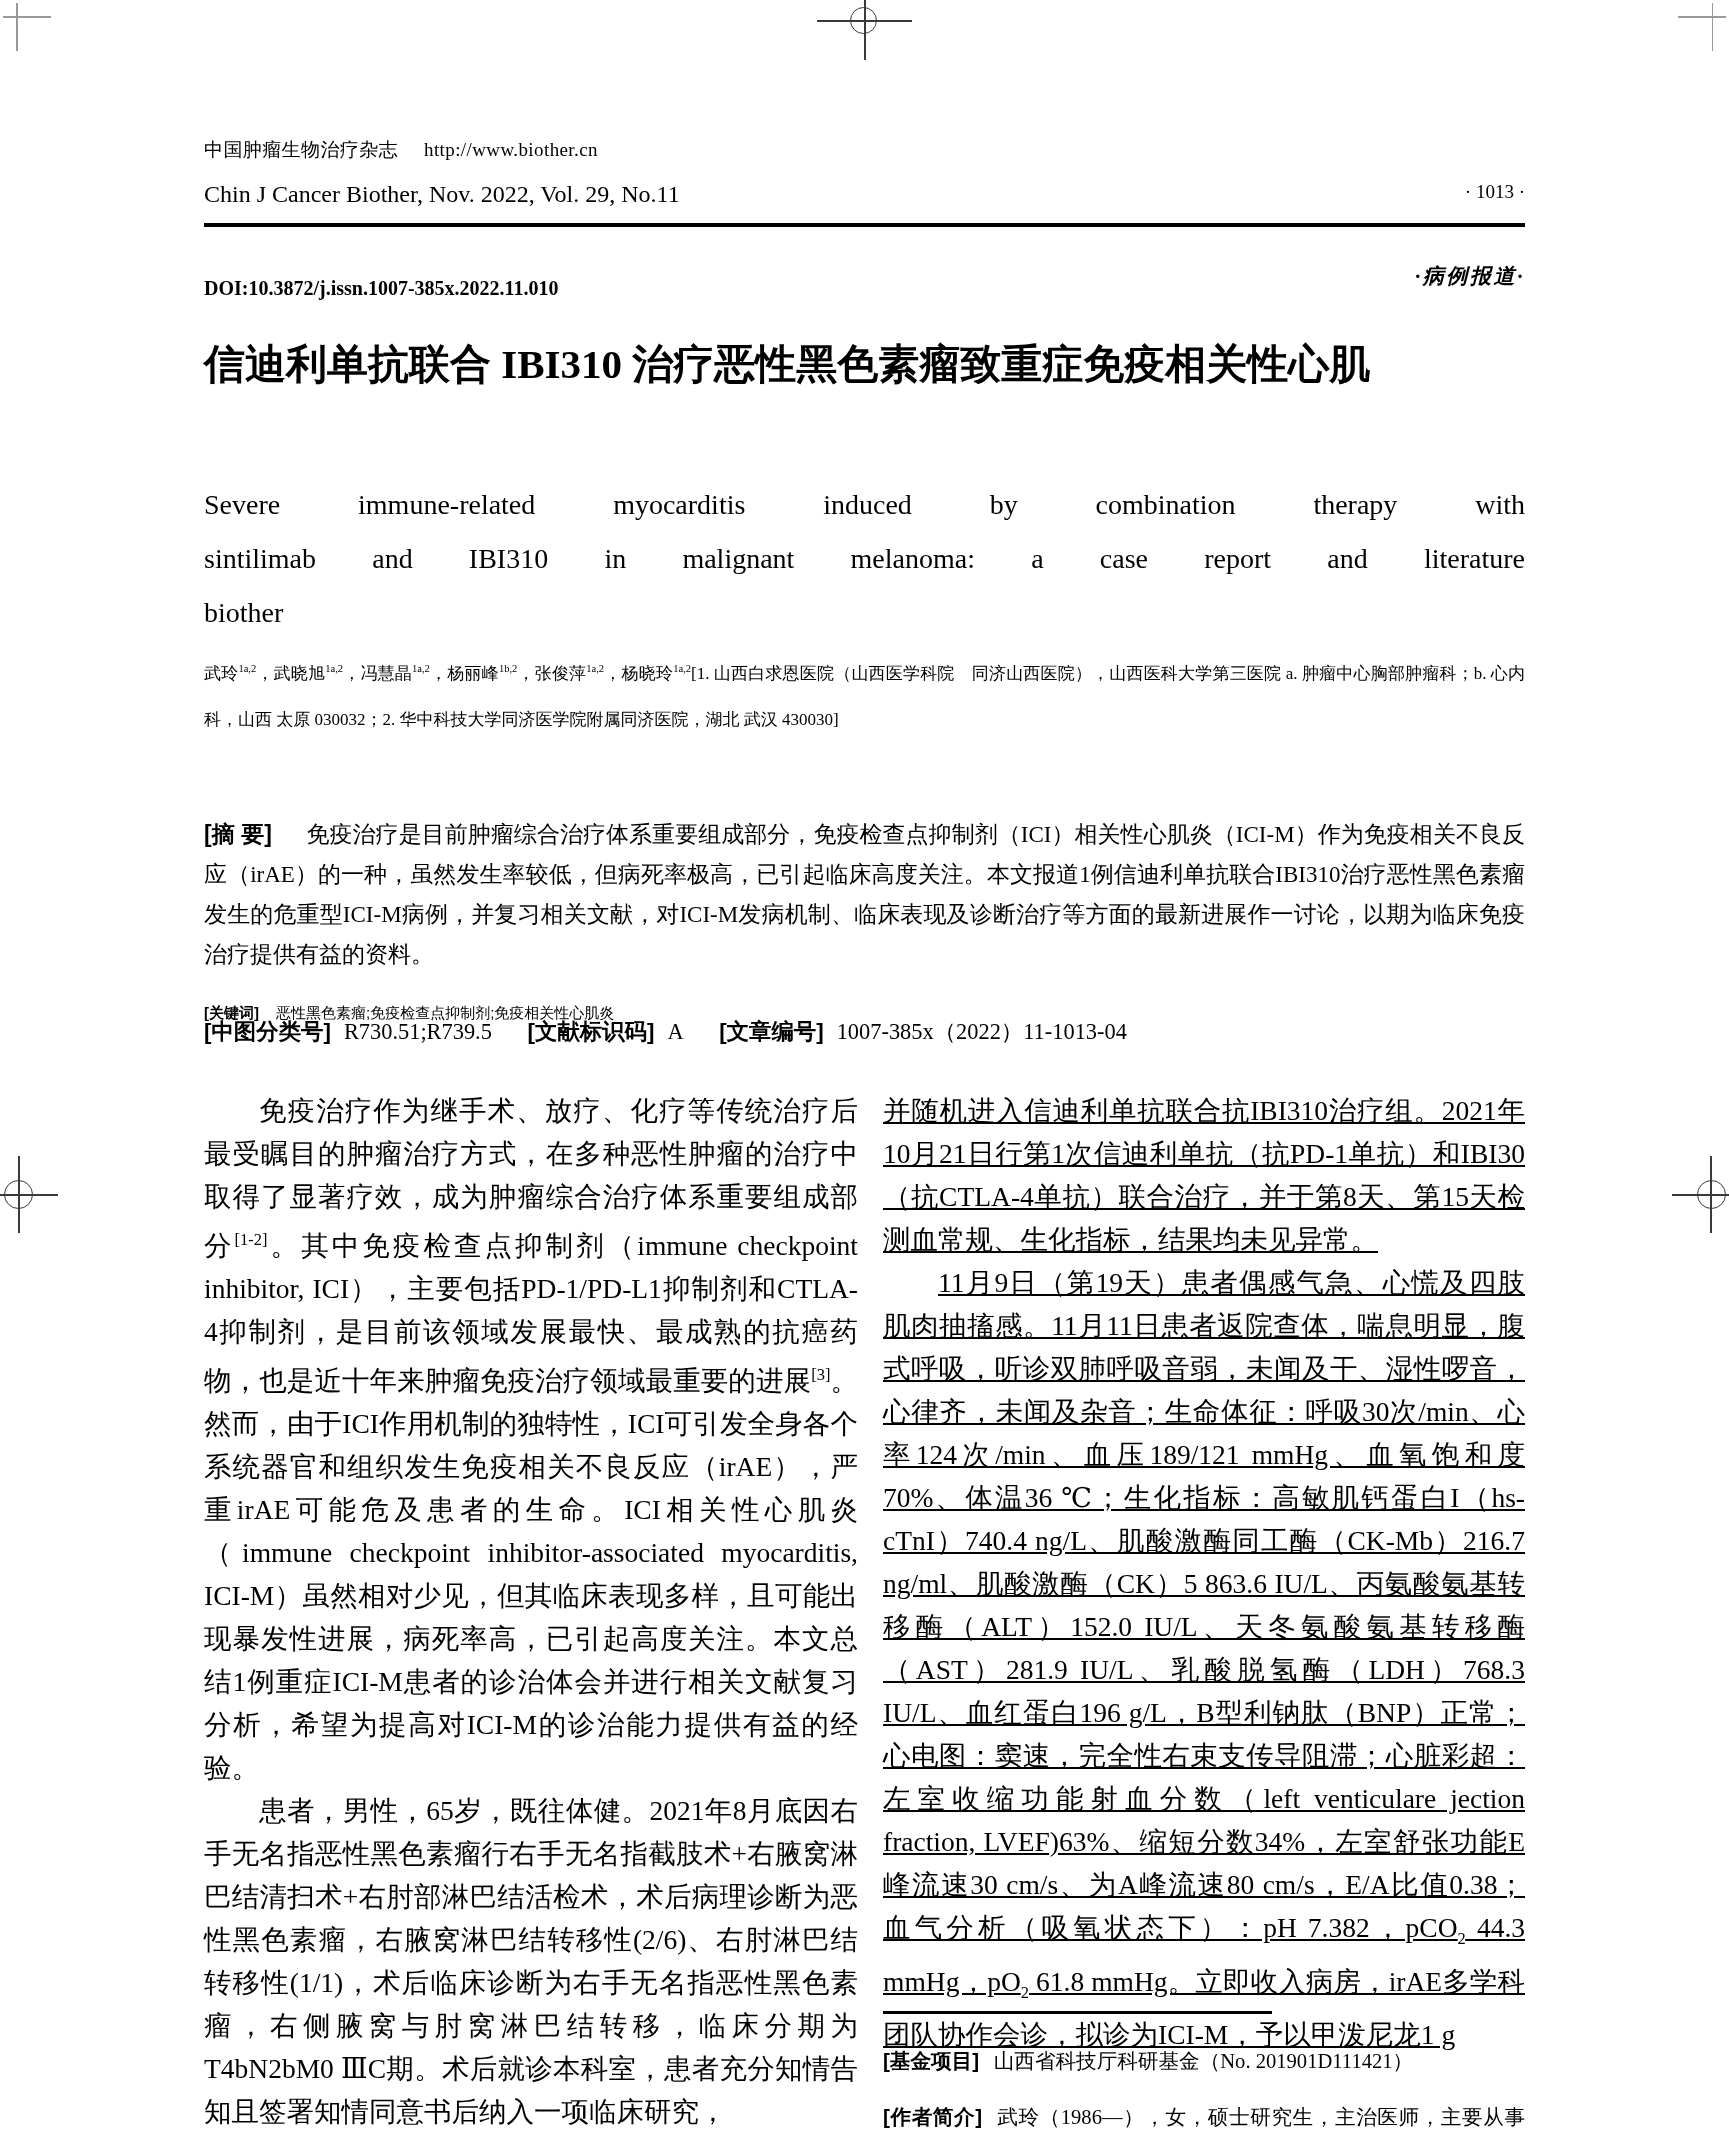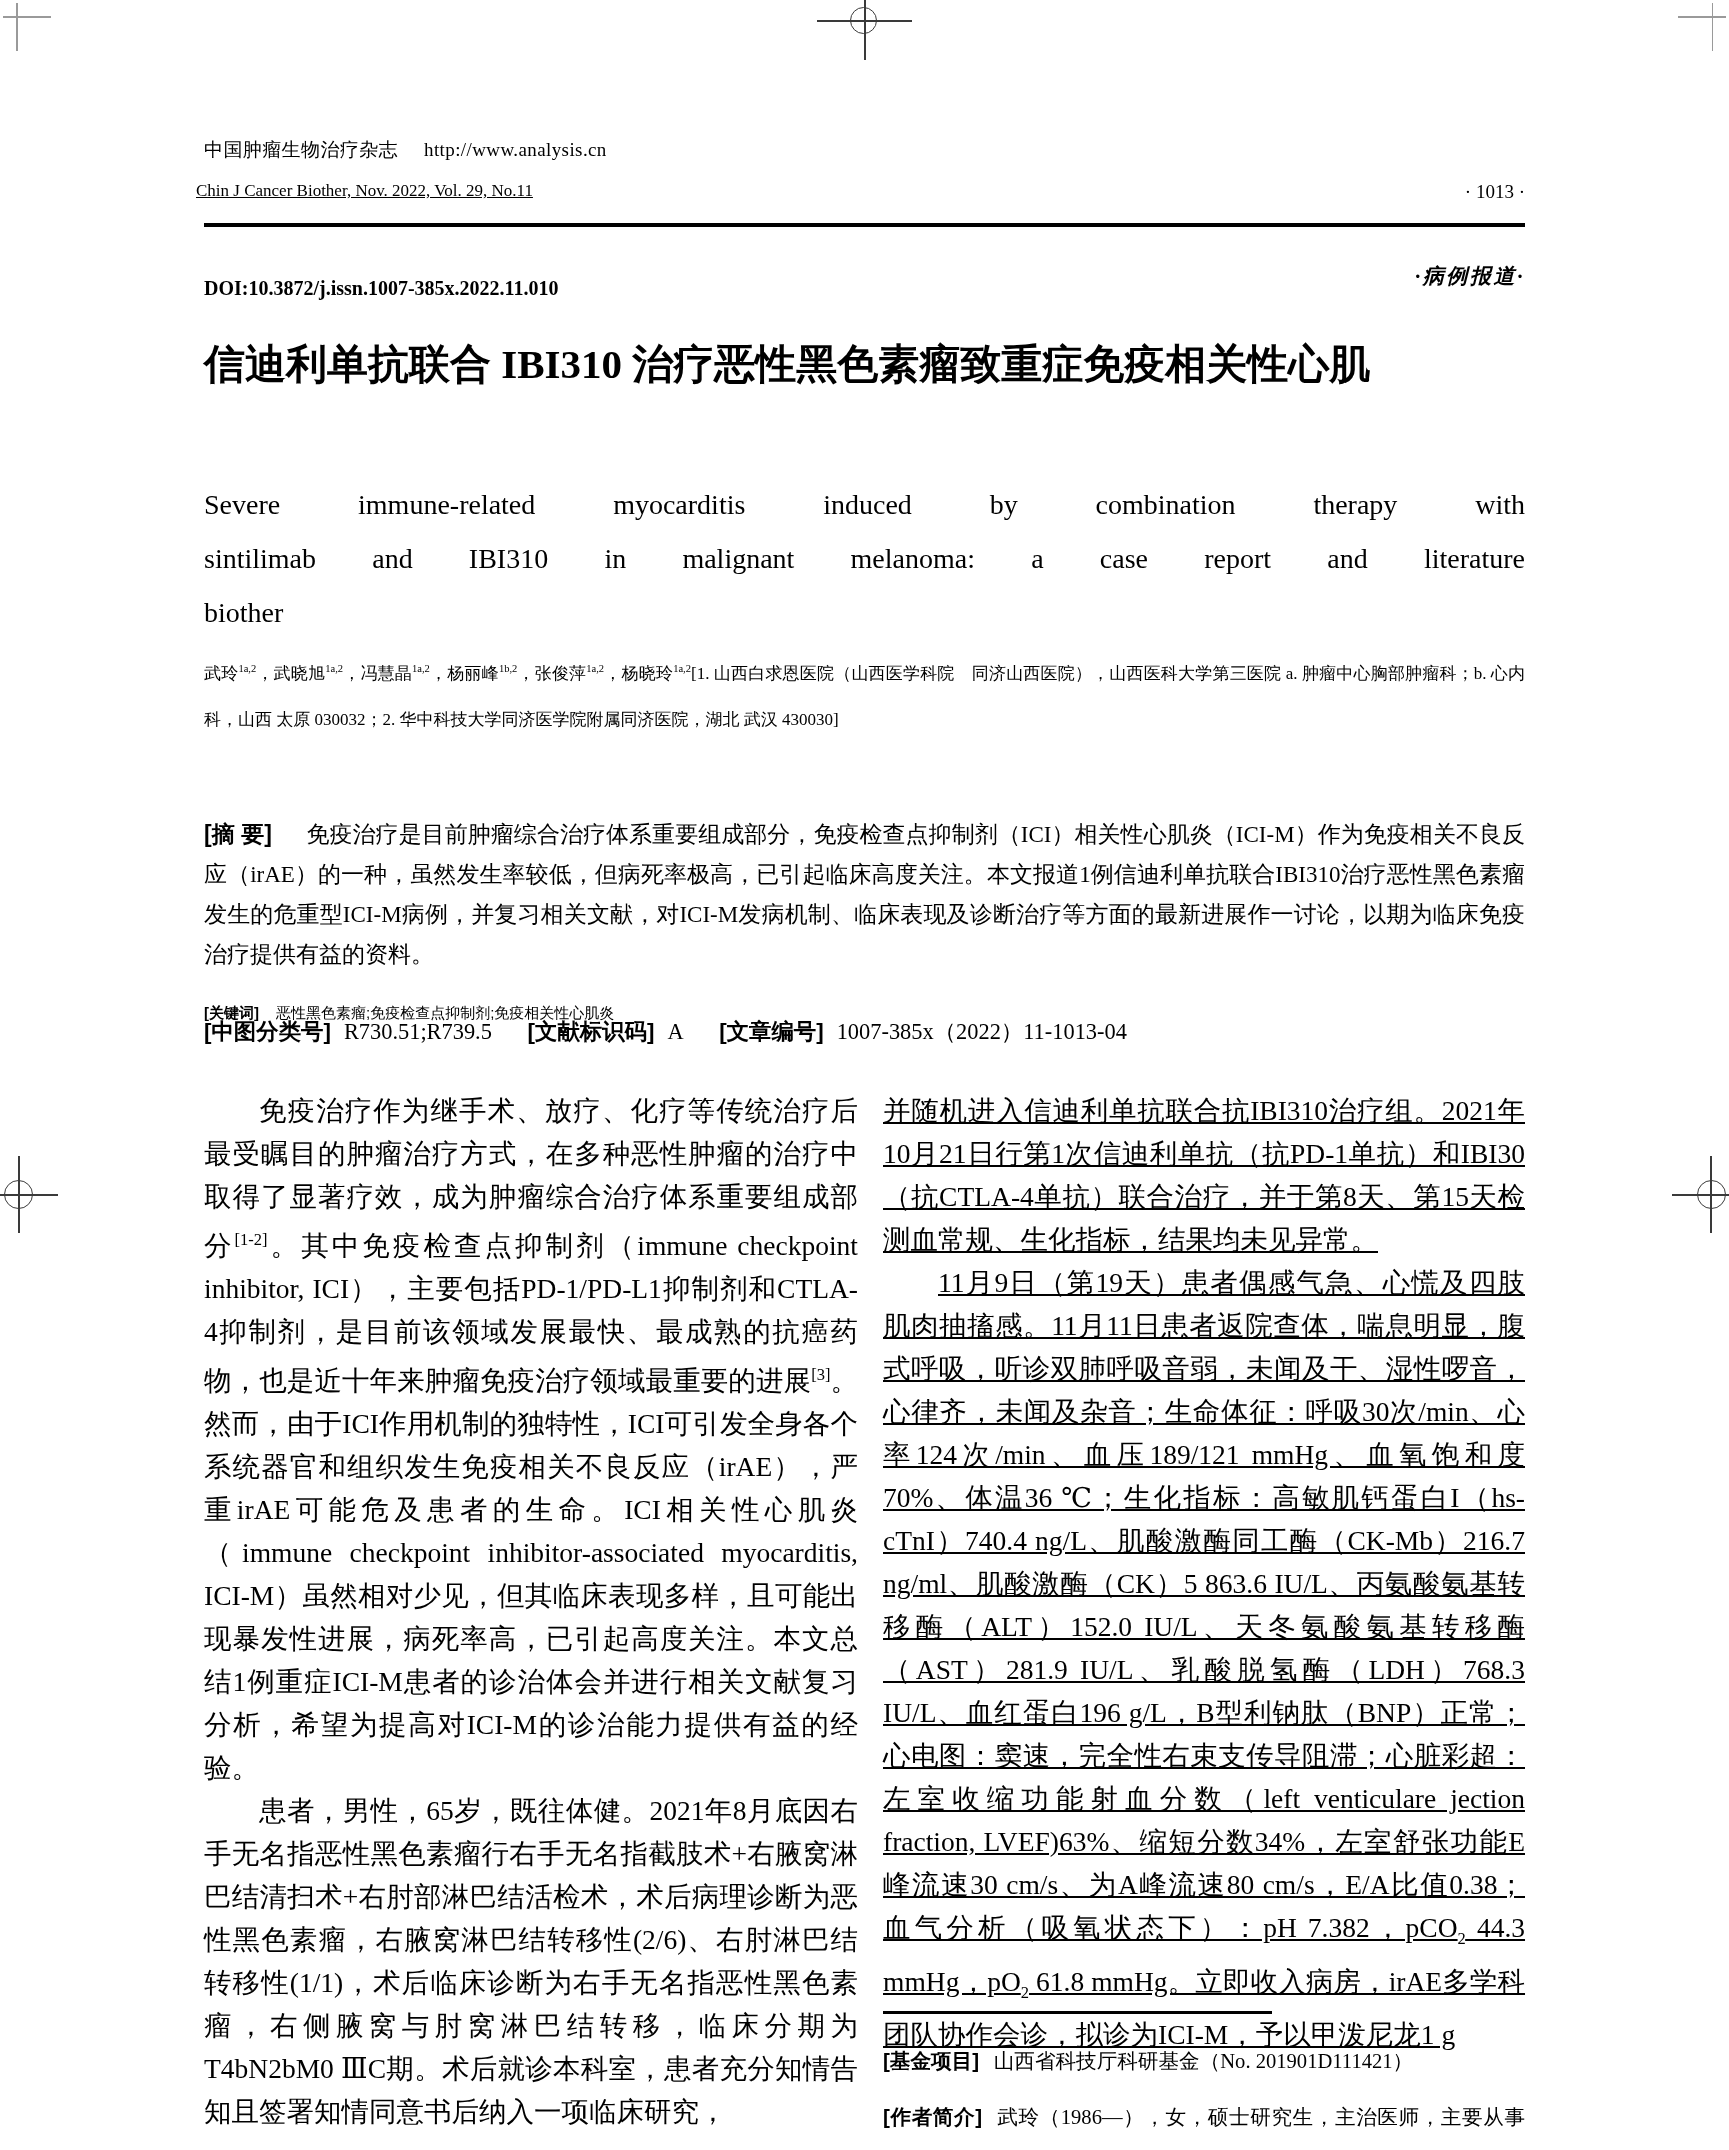--- a/index.html
+++ b/index.html
@@ -11,21 +11,21 @@
   .abs { position:absolute; }
 
   
   .mark-line { position:absolute; background:#9a9a9a; }
   .reg-line  { position:absolute; background:#3a3a3a; }
   .reg-circle{ position:absolute; border:1.7px solid #3a3a3a; border-radius:50%; background:transparent; }
 
   
   .hdr-zh { top:137px; left:204px; font-size:19px; letter-spacing:0.4px; }
   .hdr-zh .url { margin-left:26px; font-family:"Liberation Serif","DejaVu Serif",serif; }
-  .hdr-en { top:181px; left:196px; font-size:17px;text-decoration:underline; }
+  .hdr-en { top:181px; left:204px; font-size:24px; }
   .hdr-page { top:181px; left:1353px; width:172px; text-align:right; font-size:19px; }
   .hdr-rule { top:223px; left:204px; width:1321px; height:4.3px; background:#000; }
 
   .doi { top:277px; left:204px; font-size:20px; font-weight:bold; }
   .badge { top:262px; left:1181px; width:344px; text-align:right; font-size:21px;
            font-style:italic; font-weight:bold; letter-spacing:2.6px; }
 
   
   .title-cn { top:332px; left:204px; width:1321px; font-size:41px; font-weight:bold; line-height:65px; }
   .title-en { top:478px; left:204px; width:1321px; font-size:28px; font-weight:normal; line-height:54px; }
@@ -87,21 +87,21 @@
     <div class="reg-line" style="left:1672px;top:1194px;width:58px;height:1.7px;"></div>
     <div class="reg-circle" style="left:1697px;top:1180px;width:27px;height:27px;"></div>
   </div>
   <div>
     
     
     
   </div>
 
   <div class="abs hdr-zh">
-    <span>中国肿瘤生物治疗杂志</span><span class="url">http://www.analysis.cn</span>
+    <span>中国肿瘤生物治疗杂志</span><span class="url">http://www.biother.cn</span>
   </div>
   <div class="abs hdr-en">Chin J Cancer Biother, Nov. 2022, Vol. 29, No.11</div>
   <div class="abs hdr-page">·  1013  ·</div>
   <div class="abs hdr-rule"></div>
 
   <div class="abs doi">DOI:10.3872/j.issn.1007-385x.2022.11.010</div>
   <div class="abs badge">·病例报道·</div>
 
   <div class="abs title-cn">
     <div>信迪利单抗联合 IBI310 治疗恶性黑色素瘤致重症免疫相关性心肌</div>

